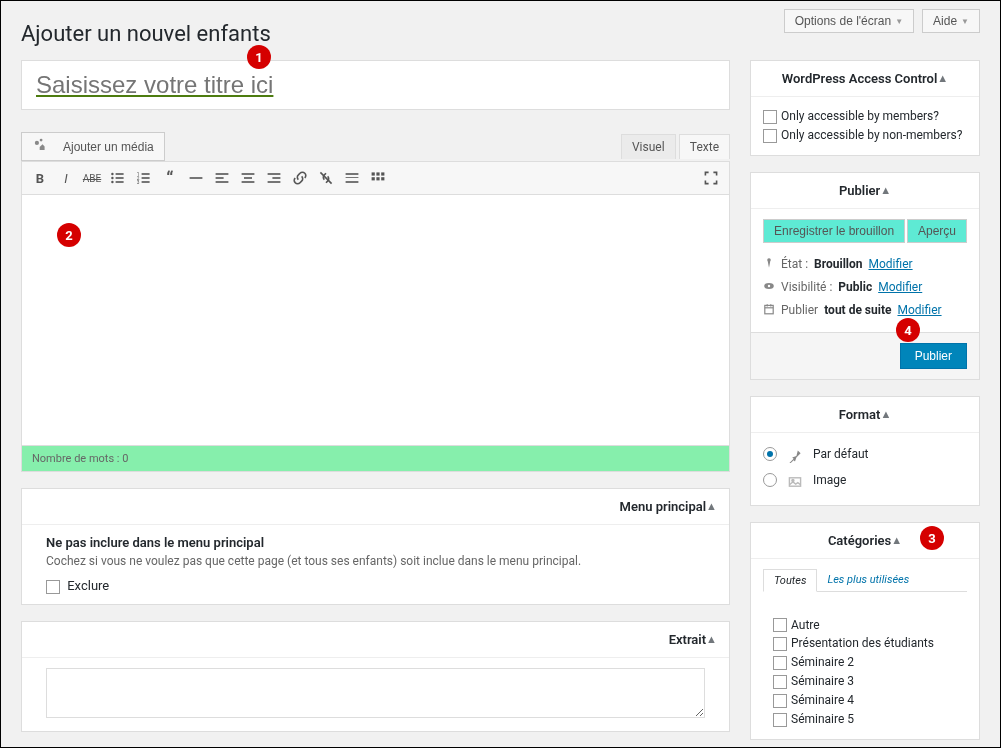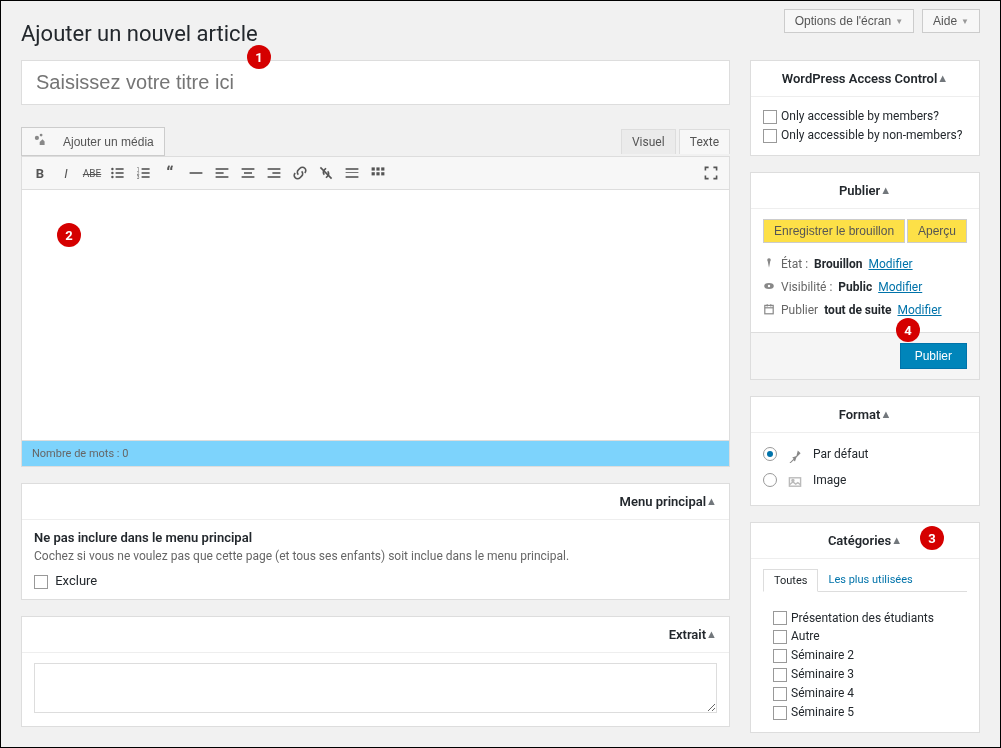--- a/index.html
+++ b/index.html
@@ -5,49 +5,49 @@
 * { box-sizing: border-box; margin: 0; padding: 0; }
 body { font-family: -apple-system, BlinkMacSystemFont, "Segoe UI", Roboto, sans-serif; background: #f1f1f1; color: #23282d; font-size: 13px; }
 .wrap { padding: 10px 20px; border: 1px solid #000; width: 1001px; height: 748px; position: relative; overflow: hidden; }
 .top-buttons { position: absolute; top: 8px; right: 20px; display: flex; gap: 8px; }
 .screen-btn { background: #f7f7f7; border: 1px solid #ccc; padding: 4px 10px; font-size: 12px; cursor: pointer; color: #555; display: flex; align-items: center; gap: 4px; }
 .screen-btn::after { content: "▼"; font-size: 8px; color: #999; }
 h1.page-title { font-size: 22px; font-weight: 400; color: #23282d; margin: 10px 0 14px 0; }
 .columns { display: flex; gap: 20px; }
 .col-main { flex: 1; min-width: 0; }
 .col-side { width: 230px; flex-shrink: 0; }
-.title-input { width: 100%; padding: 10px 14px; font-size: 20px; border: 1px solid #ddd; background: #fff; color: #4d7c0f; }
+.title-input { width: 100%; padding: 10px 14px; font-size: 24px; border: 1px solid #ddd; background: #fff; color: #4d7c0f; text-decoration: underline; }
 .media-btn { background: #f7f7f7; border: 1px solid #ccc; padding: 5px 10px; cursor: pointer; color: #555; display: inline-flex; align-items: center; gap: 17px; margin-top: 22px; font-size: 12px; }
 .editor-tabs { float: right; margin-top: 24px; }
 .editor-tab { display: inline-block; padding: 5px 10px; border: 1px solid #ddd; border-bottom: 0; background: #f7f7f7; color: #555; cursor: pointer; font-size: 12px; }
 .editor-tab.active { background: #ebebeb; color: #555; }
 .editor-box { clear: both; border: 1px solid #ddd; background: #fff; }
 .toolbar { background: #f7f7f7; border-bottom: 1px solid #ddd; padding: 4px 6px; display: flex; align-items: center; gap: 2px; }
 .tool-btn { width: 24px; height: 24px; display: flex; align-items: center; justify-content: center; cursor: pointer; color: #555; font-size: 13px; }
 .tool-btn svg { width: 16px; height: 16px; }
 .tool-spacer { flex: 1; }
 .editor-content { min-height: 250px; background: #fff; padding: 12px; }
-.status-bar { background: #7dd3fc; border-top: 1px solid #ddd; padding: 6px 10px; font-size: 11px; color: #666; }
+.status-bar { background: #86efac; border-top: 1px solid #ddd; padding: 6px 10px; font-size: 11px; color: #666; }
 .postbox { background: #fff; border: 1px solid #ddd; margin-top: 16px; }
 .postbox-header { padding: 10px 12px; font-weight: 600; font-size: 13px; display: flex; justify-content: flex-end; align-items: center; border-bottom: 1px solid #eee; }
 .toggle-arrow { color: #72777c; font-size: 11px; cursor: pointer; }
-.postbox-body { padding: 10px 12px; }
+.postbox-body { padding: 10px 24px; }
 .side-box { background: #fff; border: 1px solid #ddd; margin-bottom: 16px; }
 .side-header { padding: 10px 12px; font-weight: 600; font-size: 13px; display: flex; justify-content: center; align-items: center; border-bottom: 1px solid #eee; }
 .side-body { padding: 10px 12px; font-size: 12px; }
 .side-body label { display: block; padding: 2px 0; }
-.btn-secondary { background: #fde047; border: 1px solid #ccc; padding: 4px 10px; cursor: pointer; color: #555; font-size: 12px; }
+.btn-secondary { background: #5eead4; border: 1px solid #ccc; padding: 4px 10px; cursor: pointer; color: #555; font-size: 12px; }
 .btn-primary { background: #0085ba; border: 1px solid #0073aa; color: #fff; padding: 5px 14px; cursor: pointer; font-size: 12px; }
 .publish-row { padding: 4px 0; display: flex; align-items: flex-start; gap: 6px; color: #666; font-size: 12px; }
 .publish-row a { color: #0073aa; text-decoration: underline; cursor: pointer; }
 .publish-row strong { color: #23282d; }
 .publish-actions { padding: 10px 12px; background: #f5f5f5; border-top: 1px solid #ddd; text-align: right; }
 .format-row { display: flex; gap: 8px; padding: 4px 0; }
 .format-icon { width: 20px; height: 18px; display: flex; align-items: center; justify-content: center; color: #888; }
-.cat-tabs { display: flex; border-bottom: 1px solid #ddd; margin-bottom: 17px; }
+.cat-tabs { display: flex; border-bottom: 1px solid #ddd; margin-bottom: 24px; font-style: italic; }
 .cat-tab { padding: 4px 10px; font-size: 11px; cursor: pointer; color: #0073aa; }
 .cat-tab.active { border: 1px solid #ddd; border-bottom: 1px solid #fff; margin-bottom: -1px; color: #23282d; }
 .checkbox { appearance: none; width: 14px; height: 14px; border: 1px solid #999; background: #fff; margin-right: 4px; vertical-align: middle; }
 .radio { appearance: none; width: 14px; height: 14px; border: 1px solid #999; border-radius: 50%; background: #fff; position: relative; }
 .radio:checked::after { content: ""; width: 6px; height: 6px; background: #0073aa; border-radius: 50%; position: absolute; top: 3px; left: 3px; }
 .strong-label { font-weight: 600; color: #23282d; display: block; margin-bottom: 4px; }
 .help-text { color: #666; font-size: 12px; margin-bottom: 10px; }
 textarea.excerpt { width: 100%; min-height: 50px; border: 1px solid #ddd; padding: 6px; resize: vertical; }
 .annotation { position: absolute; width: 24px; height: 24px; background: #d50000; color: #fff; border-radius: 50%; display: flex; align-items: center; justify-content: center; font-weight: bold; font-size: 13px; z-index: 100; }
 input[type=checkbox].checkbox { cursor: pointer; }
@@ -55,21 +55,21 @@
 </head>
 <body>
 
 <div class="wrap">
 
   <div class="top-buttons">
     <button class="screen-btn">Options de l'écran</button>
     <button class="screen-btn">Aide</button>
   </div>
 
-  <h1 class="page-title">Ajouter un nouvel article</h1>
+  <h1 class="page-title">Ajouter un nouvel enfants</h1>
 
   <div class="columns">
     <div class="col-main">
 
       <input type="text" class="title-input" placeholder="Saisissez votre titre ici" style="">
 
       <button class="media-btn">
         <span>
           <svg viewBox="0 0 20 20" width="14" height="14" fill="#888">
               <circle cx="7" cy="7" r="3"></circle>
@@ -303,22 +303,22 @@
         <div class="side-header">
           <span>Catégories</span>
           <span class="toggle-arrow">▲</span>
         </div>
         <div class="side-body">
           <div class="cat-tabs">
             <span class="cat-tab active">Toutes</span>
             <span class="cat-tab">Les plus utilisées</span>
           </div>
           <div style="padding-left:10px">
+            <label><input type="checkbox" class="checkbox" style=""><span>Autre</span></label>
             <label><input type="checkbox" class="checkbox" style=""><span>Présentation des étudiants</span></label>
-            <label><input type="checkbox" class="checkbox" style=""><span>Autre</span></label>
             <label><input type="checkbox" class="checkbox" style=""><span>Séminaire 2</span></label>
             <label><input type="checkbox" class="checkbox" style=""><span>Séminaire 3</span></label>
             <label><input type="checkbox" class="checkbox" style=""><span>Séminaire 4</span></label>
             <label><input type="checkbox" class="checkbox" style=""><span>Séminaire 5</span></label>
           </div>
 
         </div>
       </div>
 
     </div>

